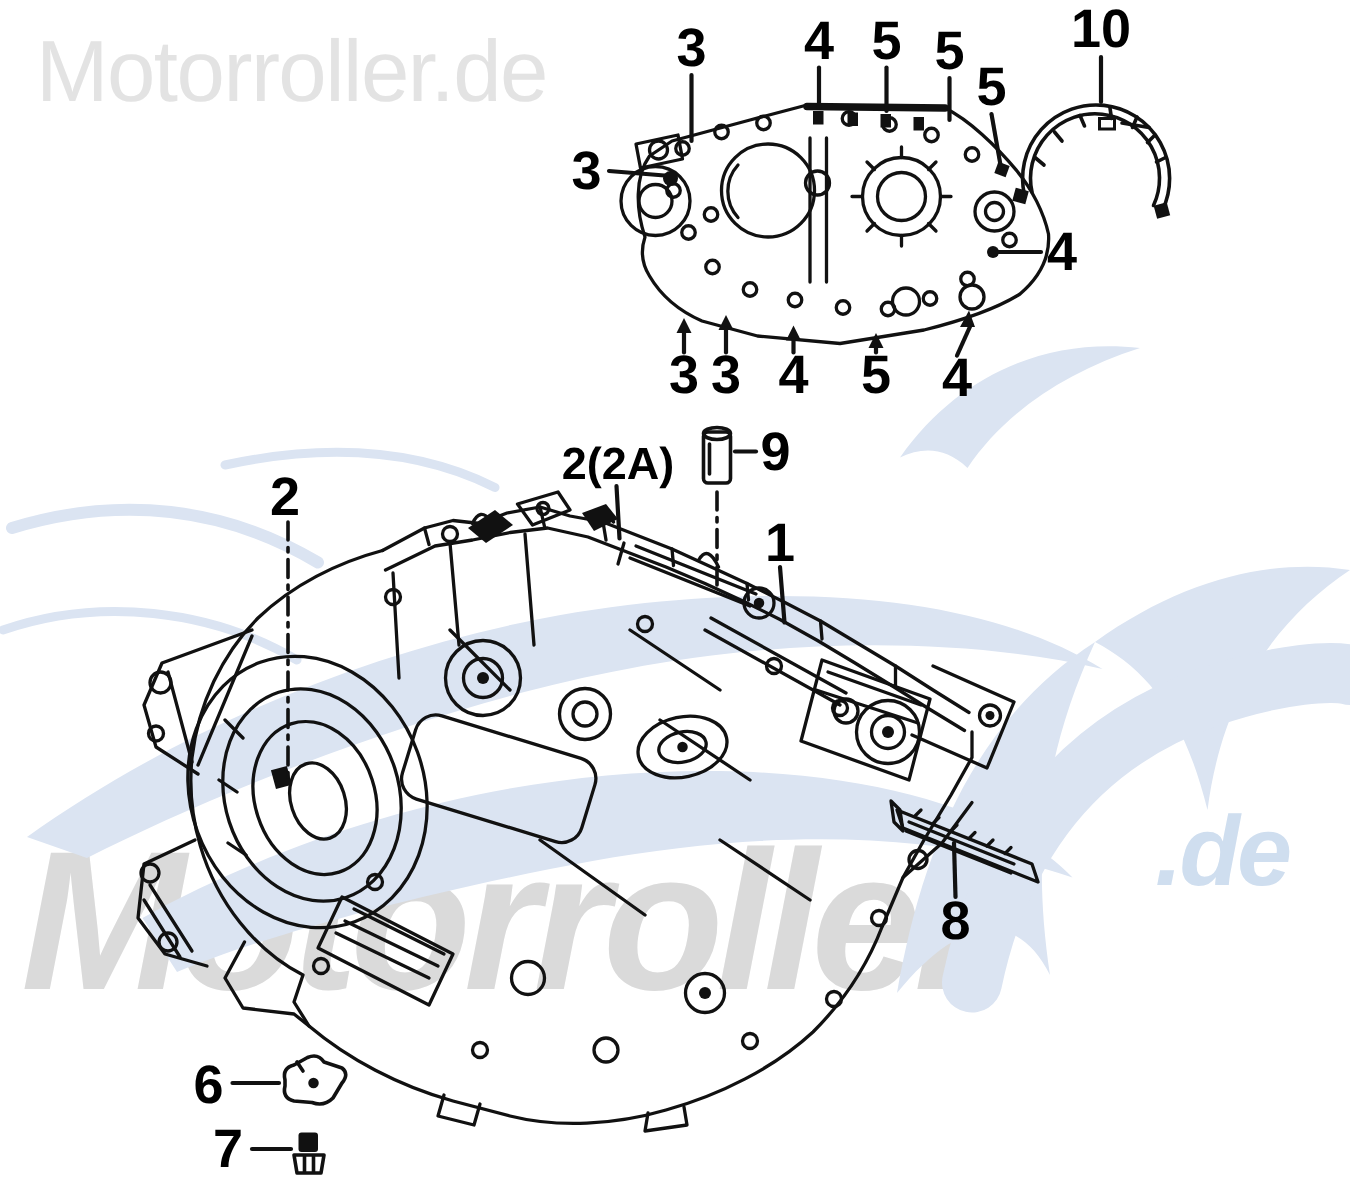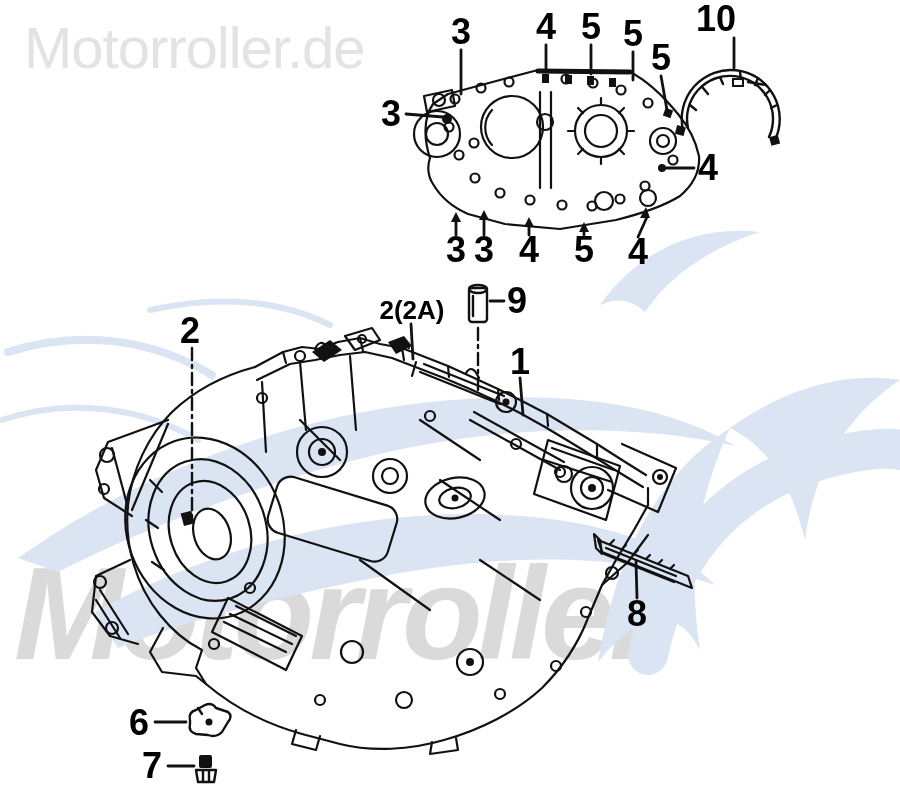--- a/index.html
+++ b/index.html
@@ -31,30 +31,31 @@
 
   svg.drawing{position:absolute;left:0;top:0;z-index:3;}
 
   
   .callout{
     position:absolute;z-index:4;
     transform:translate(-50%,-50%);
     font-weight:bold;color:#000;
     font-size:36px;line-height:1;white-space:nowrap;
   }
-  .callout.small{font-size:26px;}
+  .callout.small{font-size:30px;}
 </style>
 </head>
 <body>
 
 <div class="stage">
 
   <div class="logo-top">Motorroller.de</div>
 
   <div class="wm-big">Motorroller</div>
+  <div class="wm-de">.de</div>
 
   <svg class="drawing" width="900" height="800" viewBox="0 0 900 800">
 
     <g fill="#dbe4f2" stroke="none">
       <path d="M 18,558 C 130,478 280,418 430,402 C 570,388 670,406 735,446 C 640,424 520,426 418,446 C 298,468 150,525 58,572 Z"></path>
       <path d="M 95,612 C 210,548 350,512 480,514 C 600,516 680,548 715,585 C 620,552 505,554 395,574 C 285,594 175,624 118,648 Z"></path>
       <path d="M 598,662 C 615,565 650,480 730,428 C 695,505 688,570 700,650 C 678,606 640,610 598,662 Z"></path>
       <path d="M 730,428 C 790,385 850,372 900,380 C 852,412 815,462 805,540 C 788,472 762,445 730,428 Z"></path>
       <path d="M 600,305 C 640,248 700,225 760,232 C 710,248 670,275 645,312 C 630,298 615,298 600,305 Z"></path>
       <path d="M 648,655 C 668,560 720,495 805,465 C 855,448 890,447 900,450" fill="none" stroke="#dbe4f2" stroke-width="40" stroke-linecap="round"></path>
@@ -275,21 +276,21 @@
       <path d="M 192,348 L 192,520" stroke-width="2.4" stroke-dasharray="12 5 3 5"></path>
       <path d="M 478,328 L 478,392" stroke-width="2.4" stroke-dasharray="12 5 3 5"></path>
     </g>
   </svg>
 
   <div class="callout" style="left:461px;top:32px;">3</div>
   <div class="callout" style="left:546px;top:27px;">4</div>
   <div class="callout" style="left:591px;top:27px;">5</div>
   <div class="callout" style="left:633px;top:34px;">5</div>
   <div class="callout" style="left:661px;top:58px;">5</div>
-  <div class="callout" style="left:716px;top:19px;">10</div>
+  <div class="callout" style="left:734px;top:19px;">10</div>
   <div class="callout" style="left:391px;top:114px;">3</div>
   <div class="callout" style="left:708px;top:168px;">4</div>
   <div class="callout" style="left:456px;top:250px;">3</div>
   <div class="callout" style="left:484px;top:250px;">3</div>
   <div class="callout" style="left:529px;top:250px;">4</div>
   <div class="callout" style="left:584px;top:250px;">5</div>
   <div class="callout" style="left:638px;top:252px;">4</div>
   <div class="callout small" style="left:412px;top:310px;">2(2A)</div>
   <div class="callout" style="left:517px;top:301px;">9</div>
   <div class="callout" style="left:520px;top:362px;">1</div>

